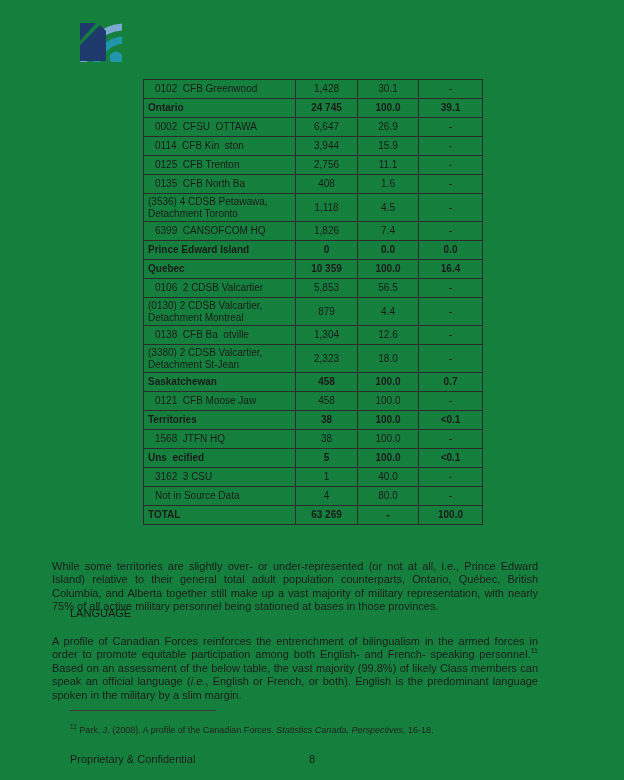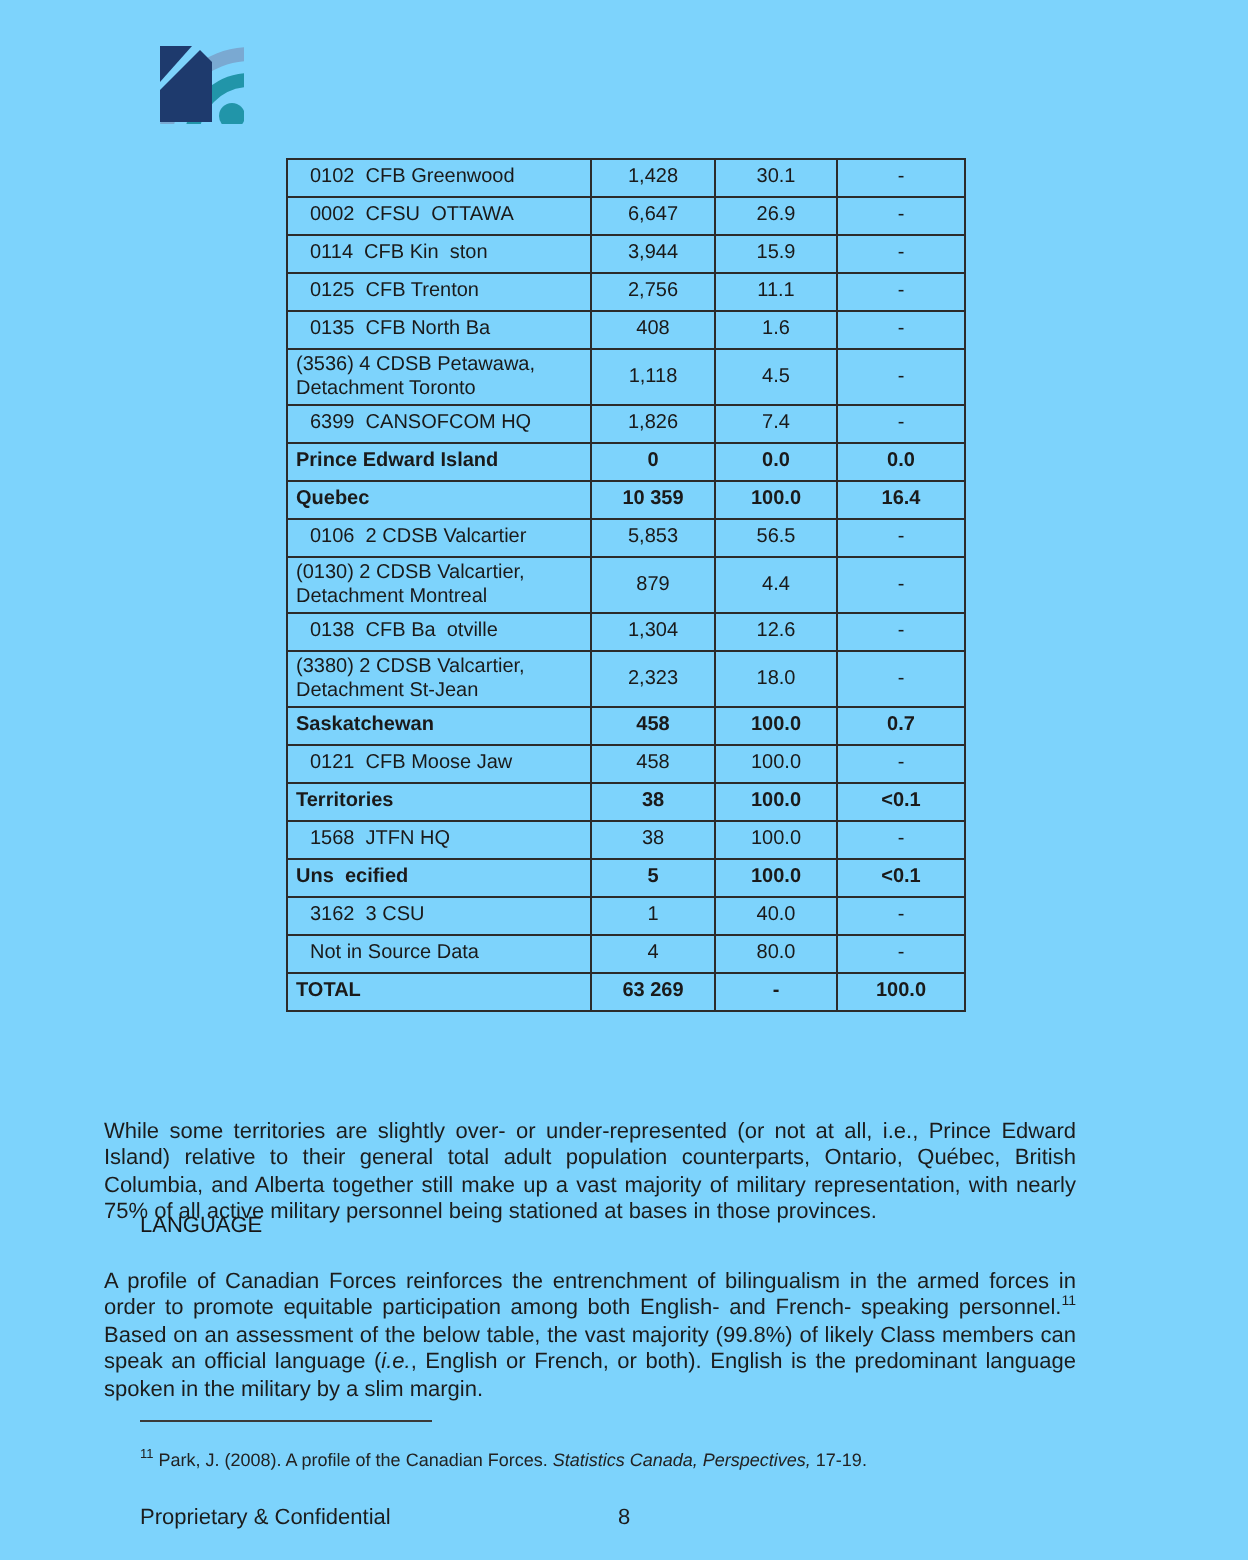--- a/index.html
+++ b/index.html
@@ -1,20 +1,20 @@
 <!DOCTYPE html>
 <html><head>
 <meta charset="utf-8">
 <style>
   html, body { margin: 0; padding: 0; background: #ffffff; }
   .page {
     position: relative;
     width: 624px;
     height: 780px;
-    background: #7dd3fc;
+    background: #15803d;
     outline: 1px solid #d9d9d9;
     font-family: "Liberation Sans", sans-serif;
     color: #1f1f1f;
     overflow: hidden;
   }
 
   
   .logo { position: absolute; left: 78px; top: 20px; width: 44px; height: 42px; }
 
   
@@ -123,20 +123,26 @@
       <col style="width:61px">
       <col style="width:64px">
     </colgroup>
     <tbody>
         <tr class="detail">
           <td class="c-label">0102  CFB Greenwood</td>
           <td class="c-num">1,428</td>
           <td class="c-num">30.1</td>
           <td class="c-num">-</td>
         </tr>
+        <tr class="province">
+          <td class="c-label">Ontario</td>
+          <td class="c-num">24 745</td>
+          <td class="c-num">100.0</td>
+          <td class="c-num">39.1</td>
+        </tr>
         <tr class="detail">
           <td class="c-label">0002  CFSU  OTTAWA</td>
           <td class="c-num">6,647</td>
           <td class="c-num">26.9</td>
           <td class="c-num">-</td>
         </tr>
         <tr class="detail">
           <td class="c-label">0114  CFB Kin  ston</td>
           <td class="c-num">3,944</td>
           <td class="c-num">15.9</td>
@@ -256,18 +262,18 @@
       </tbody>
   </table>
 
   <p class="para" id="para-representation">While some territories are slightly over- or under-represented (or not at all, i.e., Prince Edward Island) relative to their general total adult population counterparts, Ontario, Québec, British Columbia, and Alberta together still make up a vast majority of military representation, with nearly 75% of all active military personnel being stationed at bases in those provinces.</p>
 
   <div class="lang-heading">LANGUAGE</div>
 
   <p class="para" id="para-language"><span>A profile of Canadian Forces reinforces the entrenchment of bilingualism in the armed forces in order to promote equitable participation among both English- and French- speaking personnel.</span><sup>11</sup><span> Based on an assessment of the below table, the vast majority (99.8%) of likely Class members can speak an official language (</span><i>i.e.</i><span>, English or French, or both). English is the predominant language spoken in the military by a slim margin.</span></p>
 
   <div class="footnote-rule"></div>
-  <p class="footnote"><sup>11</sup><span> Park, J. (2008). A profile of the Canadian Forces. </span><i>Statistics Canada, Perspectives,</i><span> 17-19.</span></p>
+  <p class="footnote"><sup>11</sup><span> Park, J. (2008). A profile of the Canadian Forces. </span><i>Statistics Canada, Perspectives,</i><span> 16-18.</span></p>
 
   <div class="footer-left">Proprietary &amp; Confidential</div>
   <div class="page-num">8</div>
 
 </div>
 
 </body></html>

